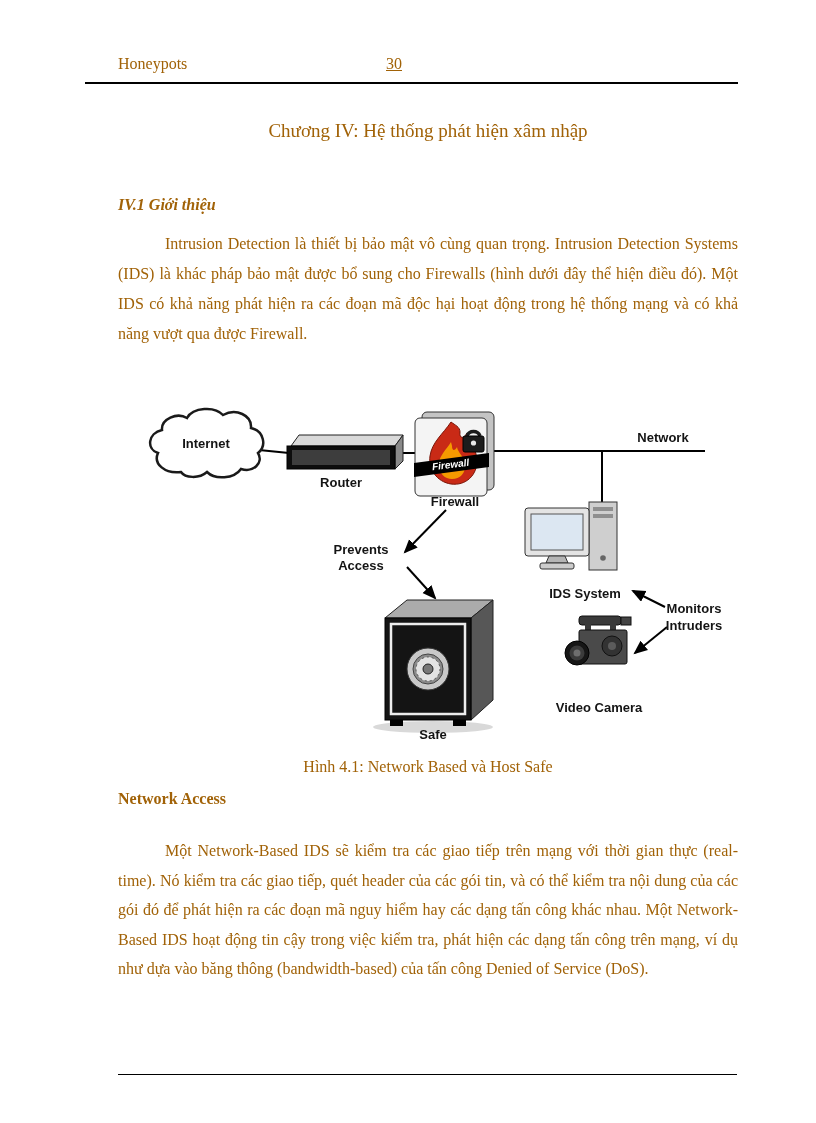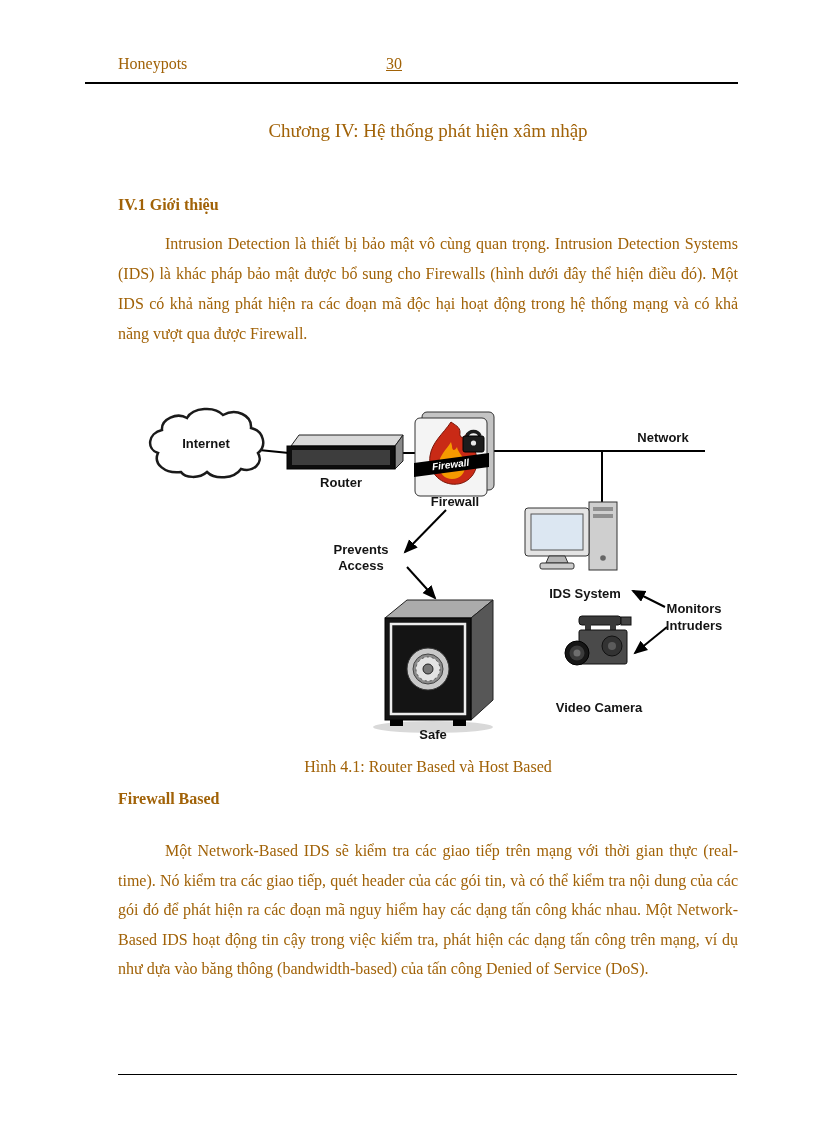--- a/index.html
+++ b/index.html
@@ -4,21 +4,21 @@
 <style>
   * { margin:0; padding:0; box-sizing:border-box; }
   html,body { background:#fff; }
   .page { position:relative; width:816px; height:1123px; background:#fff;
           font-family:"Liberation Serif", serif; color:#a16207; overflow:hidden;margin-top:8px; }
   .hdr { position:absolute; top:47px; left:118px; right:78px; font-size:16px; }
   .pno { position:absolute; left:268px; top:0;text-decoration:underline; }
   .hrule { position:absolute; top:74px; left:85px; width:653px; border-top:2px solid #000; }
   .title { position:absolute; top:112px; left:118px; width:620px; text-align:center;
            font-size:19px; font-weight:normal; }
-  .h-intro { position:absolute; top:188px; left:118px; font-size:16px; font-weight:bold; }
+  .h-intro { position:absolute; top:188px; left:118px; font-size:16px; font-weight:bold;font-style:italic; }
   .p1 { position:absolute; top:221px; left:118px; width:620px; font-size:16px;
         line-height:30px; text-align:justify; text-indent:47px; }
   .p2 { position:absolute; top:341px; left:118px; width:620px; font-size:16px; line-height:30px; }
   .fig { position:absolute; top:398px; left:133px; width:600px; height:340px;text-align:center; }
   .caption { position:absolute; top:750px; left:118px; width:620px; text-align:center; font-size:16px; }
   .h-nb { position:absolute; top:782px; left:118px; font-size:16px; font-weight:bold; }
   .p3 { position:absolute; top:828px; left:118px; width:620px; font-size:16px;
         line-height:29.6px; text-align:justify; text-indent:47px; }
   .frule { position:absolute; top:1066px; left:118px; width:619px; border-top:1px solid #000; }
   .dlabel { font-family:"Liberation Sans", sans-serif; font-weight:bold; font-size:13px; fill:#141414; }
@@ -132,18 +132,18 @@
 
       <g>
         <line x1="532" y1="201" x2="500" y2="185" stroke="#000" stroke-width="2" marker-end="url(#ah)"></line>
         <line x1="534" y1="221" x2="502" y2="247" stroke="#000" stroke-width="2" marker-end="url(#ah)"></line>
         <text class="dlabel" x="561" y="207" text-anchor="middle">Monitors</text>
         <text class="dlabel" x="561" y="224" text-anchor="middle">Intruders</text>
       </g>
     </svg>
   </div>
 
-  <div class="caption">Hình 4.1: Router Based và Host Based</div>
-  <div class="h-nb">Firewall Based</div>
+  <div class="caption">Hình 4.1: Network Based và Host Safe</div>
+  <div class="h-nb">Network Access</div>
   <p class="p3">Một Network-Based IDS sẽ kiểm tra các giao tiếp trên mạng với thời gian thực (real-time). Nó kiểm tra các giao tiếp, quét header của các gói tin, và có thể kiểm tra nội dung của các gói đó để phát hiện ra các đoạn mã nguy hiểm hay các dạng tấn công khác nhau. Một Network-Based IDS hoạt động tin cậy trong việc kiểm tra, phát hiện các dạng tấn công trên mạng, ví dụ như dựa vào băng thông (bandwidth-based) của tấn công Denied of Service (DoS).</p>
 
   <div class="frule"></div>
 </div>
 
 </body></html>

